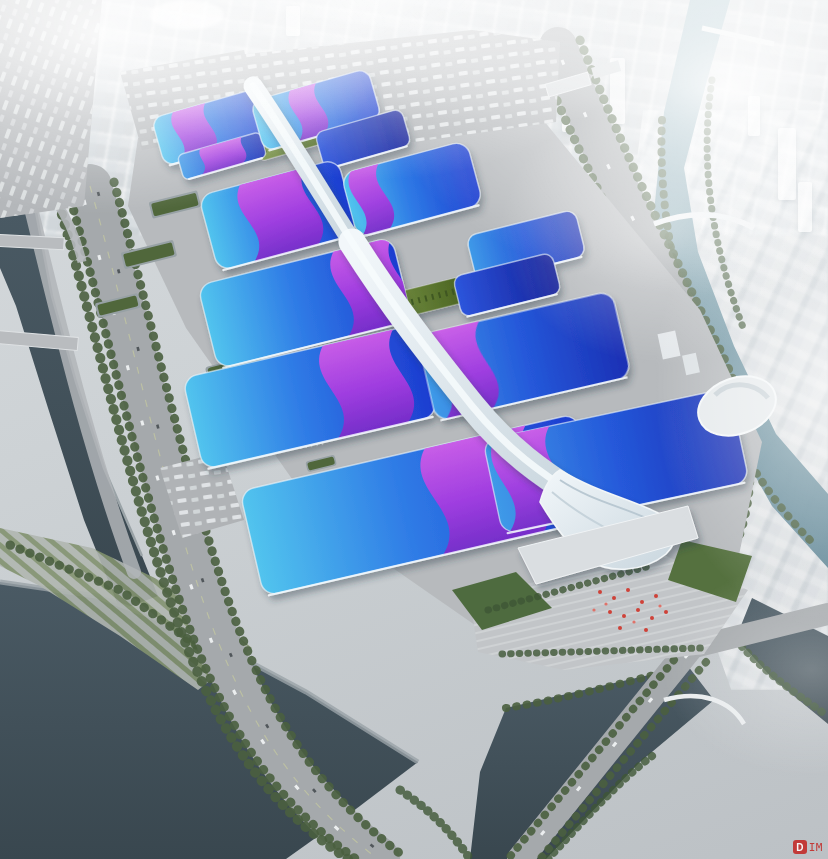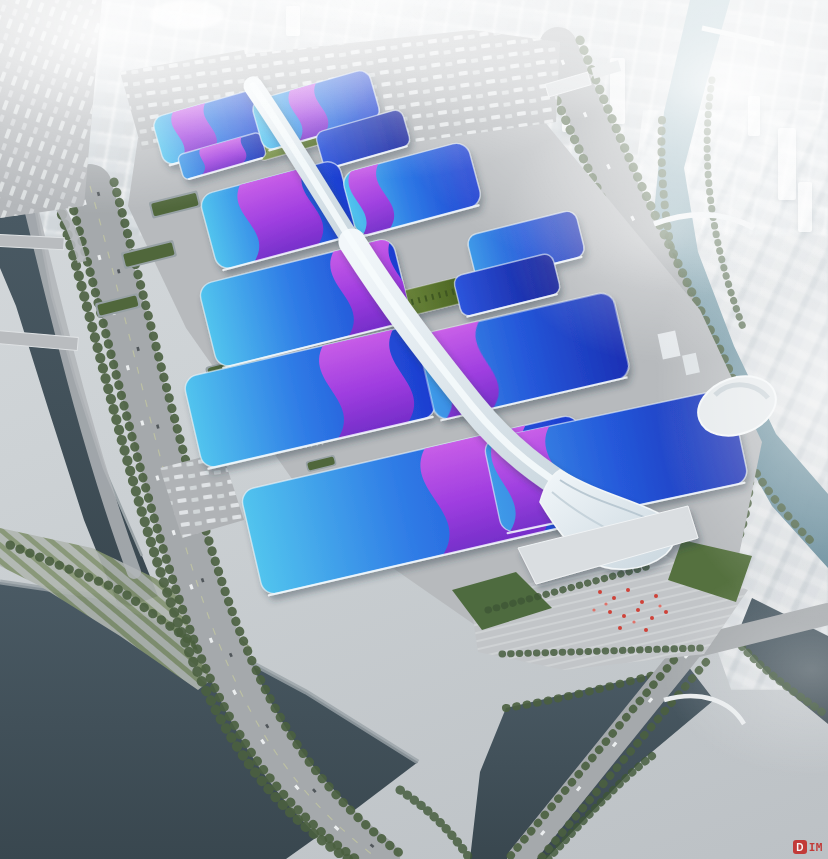--- a/index.html
+++ b/index.html
@@ -32,21 +32,21 @@
     radial-gradient(60% 35% at 88% 10%, rgba(255,255,255,.92), rgba(255,255,255,0) 70%),
     radial-gradient(50% 30% at 12% 4%, rgba(255,255,255,.85), rgba(255,255,255,0) 70%),
     radial-gradient(45% 28% at 45% 0%, rgba(255,255,255,.8), rgba(255,255,255,0) 75%),
     radial-gradient(30% 40% at 100% 45%, rgba(255,255,255,.55), rgba(255,255,255,0) 70%),
     radial-gradient(28% 22% at 80% 27%, rgba(255,255,255,.45), rgba(255,255,255,0) 70%),
     radial-gradient(26% 18% at 98% 78%, rgba(255,255,255,.3), rgba(255,255,255,0) 70%),
     linear-gradient(to bottom, rgba(255,255,255,.5), rgba(255,255,255,0) 14%);}
   .watermark{position:absolute;right:5px;bottom:5px;display:flex;align-items:center;gap:2px;opacity:.85;}
   .wm-badge{display:flex;align-items:center;justify-content:center;width:14px;height:14px;
     background:var(--accent-red,#c4231f);color:#fff;font-size:10px;font-weight:bold;border-radius:3px;}
-  .wm-text{color:var(--accent-red,#c4231f);font-weight:bold;font-size:11px;letter-spacing:.5px;
+  .wm-text{color:var(--accent-red,#c4231f);font-weight:normal;font-size:11px;letter-spacing:.5px;
     font-family:"DejaVu Sans Mono",monospace;}
 </style>
 </head>
 <body>
 
 <div class="stage">
 
   <div class="city city-top"></div>
   <div class="city city-right"></div>
   <div class="dome"></div>

